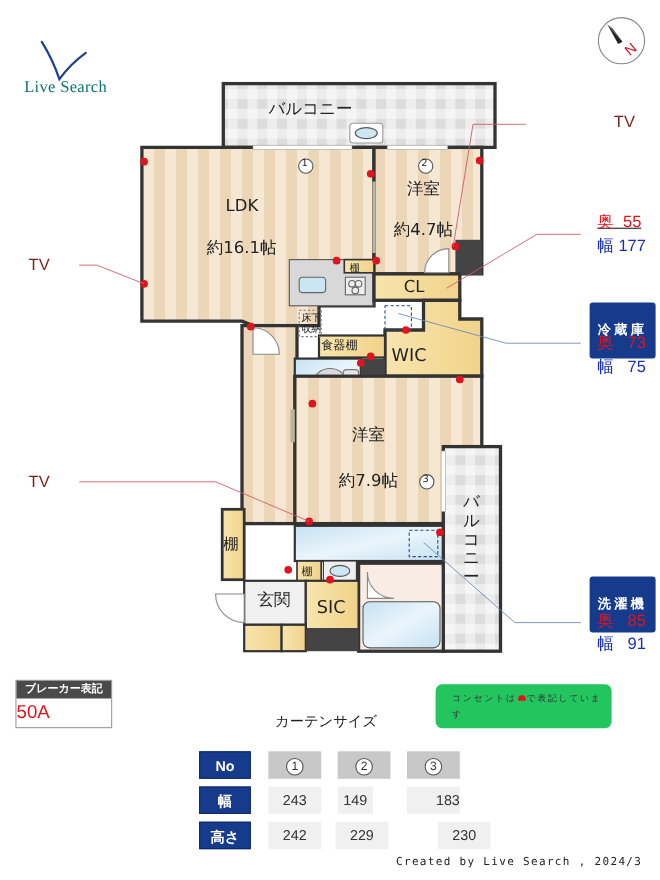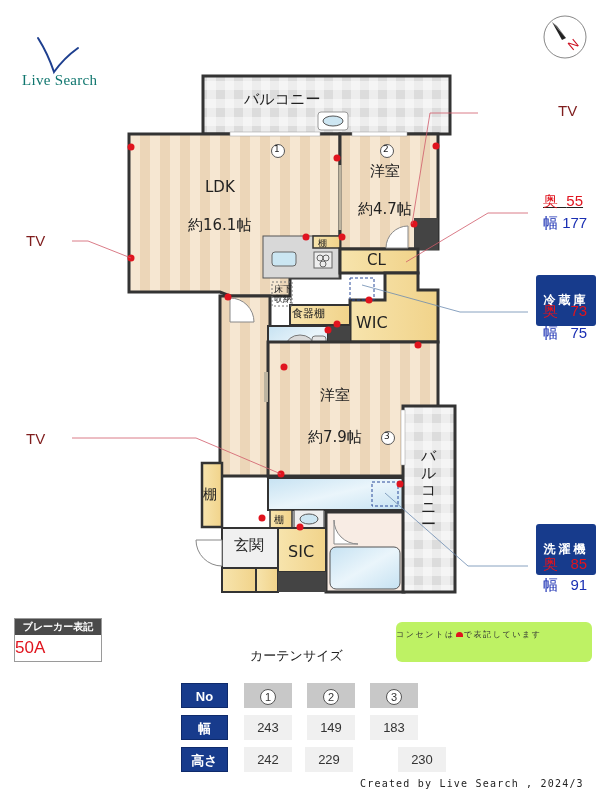--- a/index.html
+++ b/index.html
@@ -30,21 +30,21 @@
   .dim-val-red { color: #e0141e; }
   .dim-val-blue { color: #1a2fb3; }
   .badge { background: #173b8c; color: #fff; font-size: 12px; font-weight: bold; border-radius: 3px; text-align: center; letter-spacing: 3px; padding: 17px 0; width: 60px; }
 
   
   .breaker { left: 14px; top: 618px; width: 88px; height: 44px; border: 1px solid #9a9a9a; }
   .breaker-head { background: #4a4a4a; color: #fff; font-size: 10px; font-weight: bold; text-align: center; height: 16px; line-height: 16px; }
   .breaker-val { color: #e0141e; font-family: "Liberation Sans", sans-serif; font-size: 17px; text-align: left; line-height: 26px; }
 
   
-  .note { left: 396px; top: 622px; width: 196px; height: 40px; background: #bef264; border-radius: 6px; padding: 5px 0 0 0; font-size: 8px; color: #333; letter-spacing: 1.6px; line-height: 15px; }
+  .note { left: 396px; top: 622px; width: 160px; height: 40px; background: #22c55e; border-radius: 6px; padding: 5px 0 0 15px; font-size: 8px; color: #333; letter-spacing: 1.6px; line-height: 15px; }
   .outlet-mark { display: inline-block; width: 7px; height: 5px; background: #e0141e; border-radius: 4px 4px 0 0; vertical-align: middle; margin: 0 1px; }
 
   
   .curtain-title { left: 250px; top: 647px; font-size: 13px; color: #222; }
   .ct-cell { position: absolute; height: 25px; line-height: 25px; text-align: center; font-family: "Liberation Sans", sans-serif; font-size: 13px; color: #333; }
   .ct-head { background: #173b8c; color: #fff; font-weight: bold; border: 1px solid #0e2a6b; }
   .ct-numhead { background: #c8c8c8; }
   .ct-val { background: #f0f0f0; }
   .circ { display: inline-block; width: 16px; height: 16px; border: 1px solid #555; border-radius: 50%; line-height: 14px; font-size: 11px; background: #fff; color: #333; vertical-align: middle; }
 
@@ -247,20 +247,20 @@
 
 <div class="ct-cell ct-head" style="left:181px;top:683px;width:47px;">No</div>
 <div class="ct-cell ct-head" style="left:181px;top:715px;width:47px;">幅</div>
 <div class="ct-cell ct-head" style="left:181px;top:747px;width:47px;">高さ</div>
 
 <div class="ct-cell ct-numhead" style="left:244px;top:683px;width:48px;"><span class="circ">1</span></div>
 <div class="ct-cell ct-numhead" style="left:307px;top:683px;width:48px;"><span class="circ">2</span></div>
 <div class="ct-cell ct-numhead" style="left:370px;top:683px;width:48px;"><span class="circ">3</span></div>
 
 <div class="ct-cell ct-val" style="left:244px;top:715px;width:48px;">243</div>
-<div class="ct-cell ct-val" style="left:307px;top:715px;width:48px;">149</div>
-<div class="ct-cell ct-val" style="left:370px;top:715px;width:48px;">183</div>
+<div class="ct-cell ct-val" style="left:307px;top:715px;width:32px;">149</div>
+<div class="ct-cell ct-val" style="left:370px;top:715px;width:48px;text-align:right;">183</div>
 
 <div class="ct-cell ct-val" style="left:244px;top:747px;width:48px;">242</div>
 <div class="ct-cell ct-val" style="left:305px;top:747px;width:48px;">229</div>
 <div class="ct-cell ct-val" style="left:370px;top:747px;width:48px;margin-left:28px;">230</div>
 
 <div class="abs credit">Created by Live Search , 2024/3</div>
 
 </body></html>

